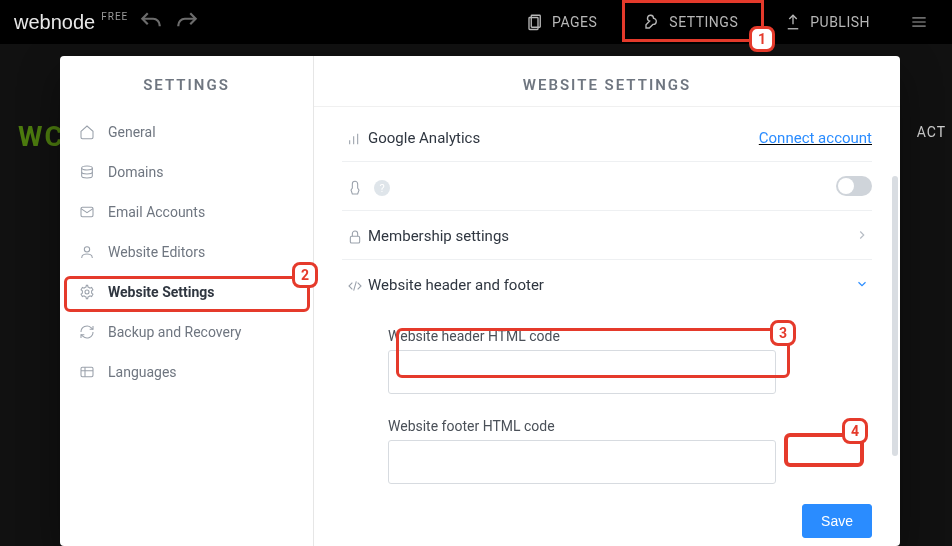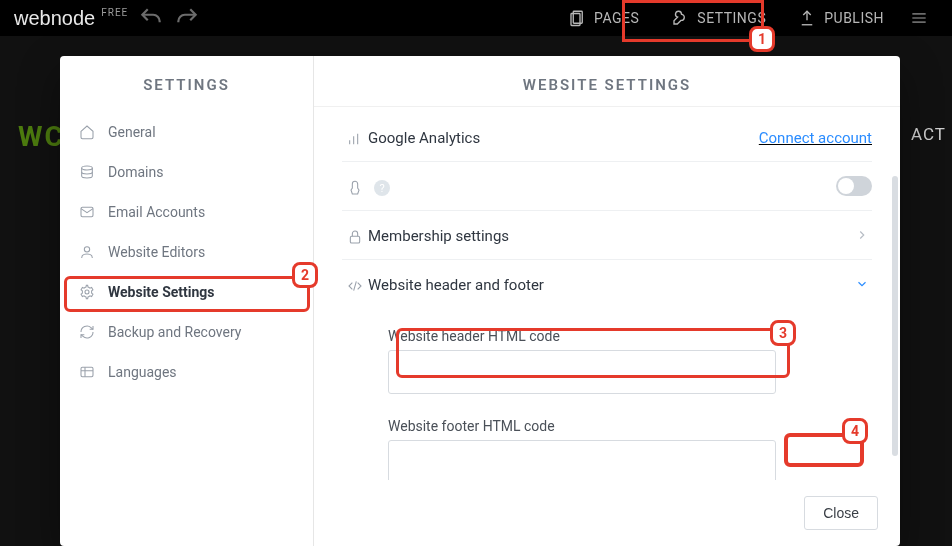--- a/index.html
+++ b/index.html
@@ -1,31 +1,31 @@
 <!DOCTYPE html>
 <html><head>
 <meta charset="utf-8">
 <style>
   * { box-sizing: border-box; margin: 0; padding: 0; }
   html, body { width: 952px; height: 546px; font-family: -apple-system, BlinkMacSystemFont, "Segoe UI", Roboto, Arial, sans-serif; background: #111; overflow: hidden; }
 
   
-  .topbar { height: 36px; background: #000; color: #c9c9c9; display: flex; align-items: center; padding: 0 14px; letter-spacing: .5px; }
+  .topbar { height: 44px; background: #000; color: #c9c9c9; display: flex; align-items: center; padding: 0 14px; letter-spacing: .5px; }
   .brand-word { font-family: Arial, sans-serif; font-size: 20px; color: #e8e8e8; letter-spacing: 0; }
   .brand-free { font-size: 10px; color: #9a9a9a; margin-left: 6px; position: relative; top: -6px; letter-spacing: 1px; }
   .top-arrow { width: 26px; height: 26px; display:inline-flex;align-items:center;justify-content:center; margin-left: 10px; color:#6c6c6c; }
-  .top-right { margin-left: auto; display: flex; align-items:center; gap: 0; }
+  .top-right { margin-left: auto; display: flex; align-items:center; gap: 14px; }
   .top-item { display:flex; align-items:center; gap:8px; padding: 10px 16px; color:#b7b7b7; font-size:14px; cursor:pointer; }
   .top-item svg { width:18px; height:18px; stroke:#b7b7b7; }
   .hamburger { width:38px; display:flex; align-items:center; justify-content:center; }
   .hamburger svg { width:20px; height:20px; stroke:#6b6b6b; }
 
   
   .bg-text { position:absolute; top:120px; left:18px; color:#4d7c0f; font-size:28px; font-weight:700; letter-spacing:2px; }
-  .bg-text-right { position:absolute; top:124px; right:6px; color:#cfcfcf; font-size:17px; letter-spacing:1px; }
+  .bg-text-right { position:absolute; top:124px; right:6px; color:#cfcfcf; font-size:14px; letter-spacing:1px; }
 
   
   .modal { position:absolute; top:56px; left:60px; width:840px; height:490px; background:#fff; border-radius:4px; box-shadow:0 16px 40px rgba(0,0,0,.4); display:flex; overflow:hidden; }
   .sidebar { width:254px; border-right:1px solid #e6e6e6; }
   .sidebar-title { text-align:center; font-size:15px; letter-spacing:2px; color:#6f7680; font-weight:600; padding:20px 0 18px; }
   .side-list { padding: 0 0 0 0; }
   .side-item { display:flex; align-items:center; gap:12px; padding:11px 18px; color:#6f7680; font-size:14px; cursor:pointer; }
   .side-item.active { font-weight:700; color:#2f3640; }
   .side-icon { width:18px; height:18px; display:inline-flex; align-items:center; justify-content:center; }
   .side-icon svg { width:16px; height:16px; stroke:#9aa1ab; fill:none; stroke-width:1.6; }
@@ -264,23 +264,20 @@
         <div class="field-label">Website footer HTML code</div>
         <input class="text-input" value="" style="">
 
         <div class="actions" style="padding-right:0; margin-top:4px; max-width:388px; margin-left:auto;">
           <button class="btn primary">Save</button>
         </div>
       </div>
 
     </div>
 
-    <div class="actions">
-      <button class="btn">Close</button>
-    </div>
 
     <div class="scrollbar-hint"></div>
   </div>
 </div>
 
 <div class="anno anno1"></div>
 <div class="anno-badge badge1">1</div>
 <div class="anno anno2"></div>
 <div class="anno-badge badge2">2</div>
 <div class="anno anno3"></div>

